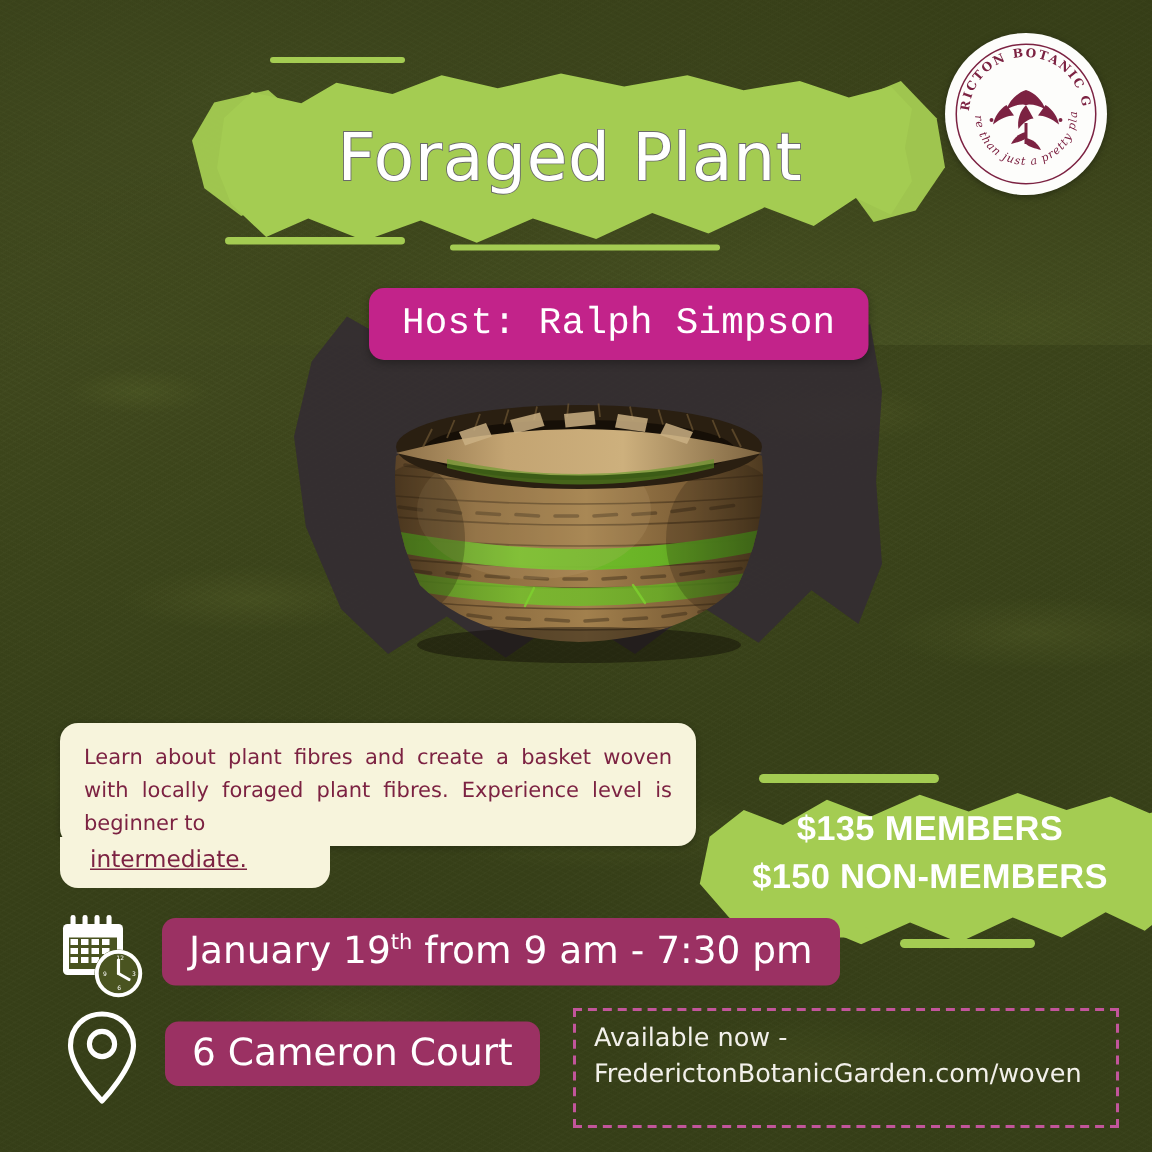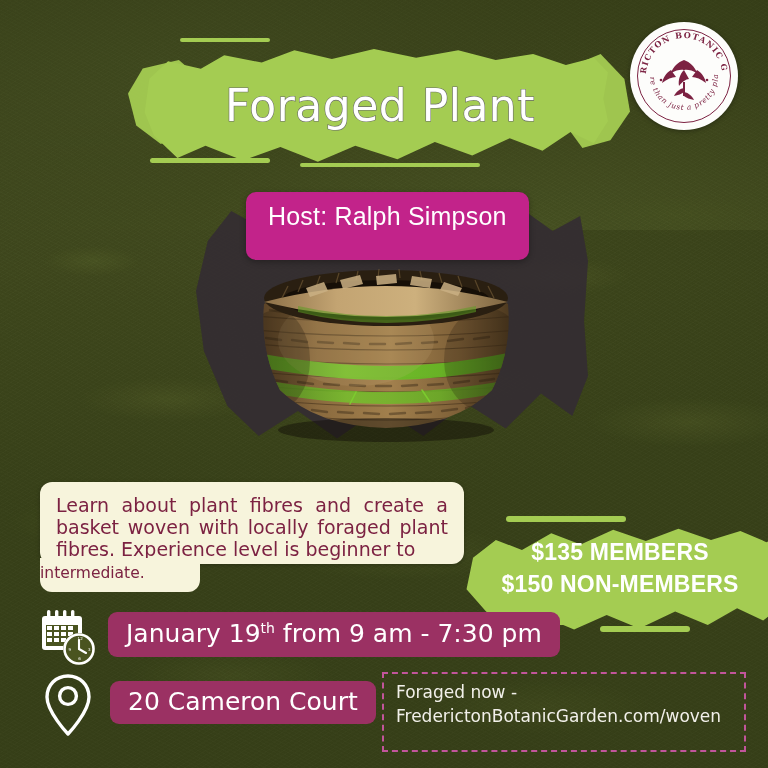--- a/index.html
+++ b/index.html
@@ -119,40 +119,41 @@
   
   .basket{
     position:absolute;left:236px;top:240px;width:300px;height:205px;
   }
   .basket svg{width:100%;height:100%;display:block;}
 
   
   .host-pill{
     position:absolute;left:246px;top:192px;
     background:var(--magenta);color:#fff;border-radius:10px;
-    padding:9px 22px 29px;font-size:25px;line-height:30px;
-    font-family:Liberation Sans, sans-serif;letter-spacing:.2px;
+    padding:9px 22px 9px;font-size:25px;line-height:30px;
+    font-family:Liberation Mono, monospace;letter-spacing:.2px;
     box-shadow:0 2px 6px rgba(0,0,0,.3);
   }
 
   
   .desc-box{
     position:absolute;left:40px;top:482px;width:392px;
     background:var(--cream);color:var(--maroon);
     border-radius:12px;padding:12px 16px 4px 16px;
-    font-size:19px;line-height:22px;text-align:justify;
+    font-size:14px;line-height:22px;text-align:justify;
     font-family:"DejaVu Sans", sans-serif;
     box-shadow:0 1px 4px rgba(0,0,0,.25);
   }
   .desc-tail{
-    position:absolute;left:40px;top:558px;width:160px;height:34px;
+    position:absolute;left:40px;top:558px;width:180px;height:34px;
     background:var(--cream);border-bottom-left-radius:12px;border-bottom-right-radius:12px;
-    padding:0 0;box-sizing:border-box;
+    padding:0 20px;box-sizing:border-box;
     color:var(--maroon);font-size:15.5px;line-height:30px;
     font-family:"DejaVu Sans", sans-serif;
+    text-decoration:underline;
   }
 
   
   .price-stroke{
     position:absolute;left:460px;top:522px;width:326px;height:112px;
     background:var(--green);
     clip-path:polygon(
       4% 32%, 11% 16%, 19% 25%, 28% 10%, 37% 20%, 47% 7%, 57% 17%, 67% 6%,
       77% 16%, 86% 8%, 94% 18%, 100% 12%, 100% 52%, 99% 74%, 93% 88%,
       85% 77%, 76% 92%, 66% 80%, 55% 95%, 45% 83%, 35% 96%, 25% 84%,
@@ -431,20 +432,20 @@
     </svg>
   </div>
   <div class="date-pill"><span>January 19</span><sup>th</sup><span> from 9 am - 7:30 pm</span></div>
 
   <div class="icon-pin">
     <svg viewBox="0 0 56 66">
       <path d="M28 4 C16 4 7 13 7 25 C7 40 28 62 28 62 C28 62 49 40 49 25 C49 13 40 4 28 4 Z" fill="none" stroke="#ffffff" stroke-width="3.4" stroke-linejoin="round"></path>
       <circle cx="28" cy="24" r="8.4" fill="none" stroke="#ffffff" stroke-width="3.4"></circle>
     </svg>
   </div>
-  <div class="loc-pill">20 Cameron Court</div>
+  <div class="loc-pill">6 Cameron Court</div>
 
   <div class="register-box">
-    <div>Foraged now -</div>
+    <div>Available now -</div>
     <div>FrederictonBotanicGarden.com/woven</div>
   </div>
 
 </div>
 
 </body></html>

